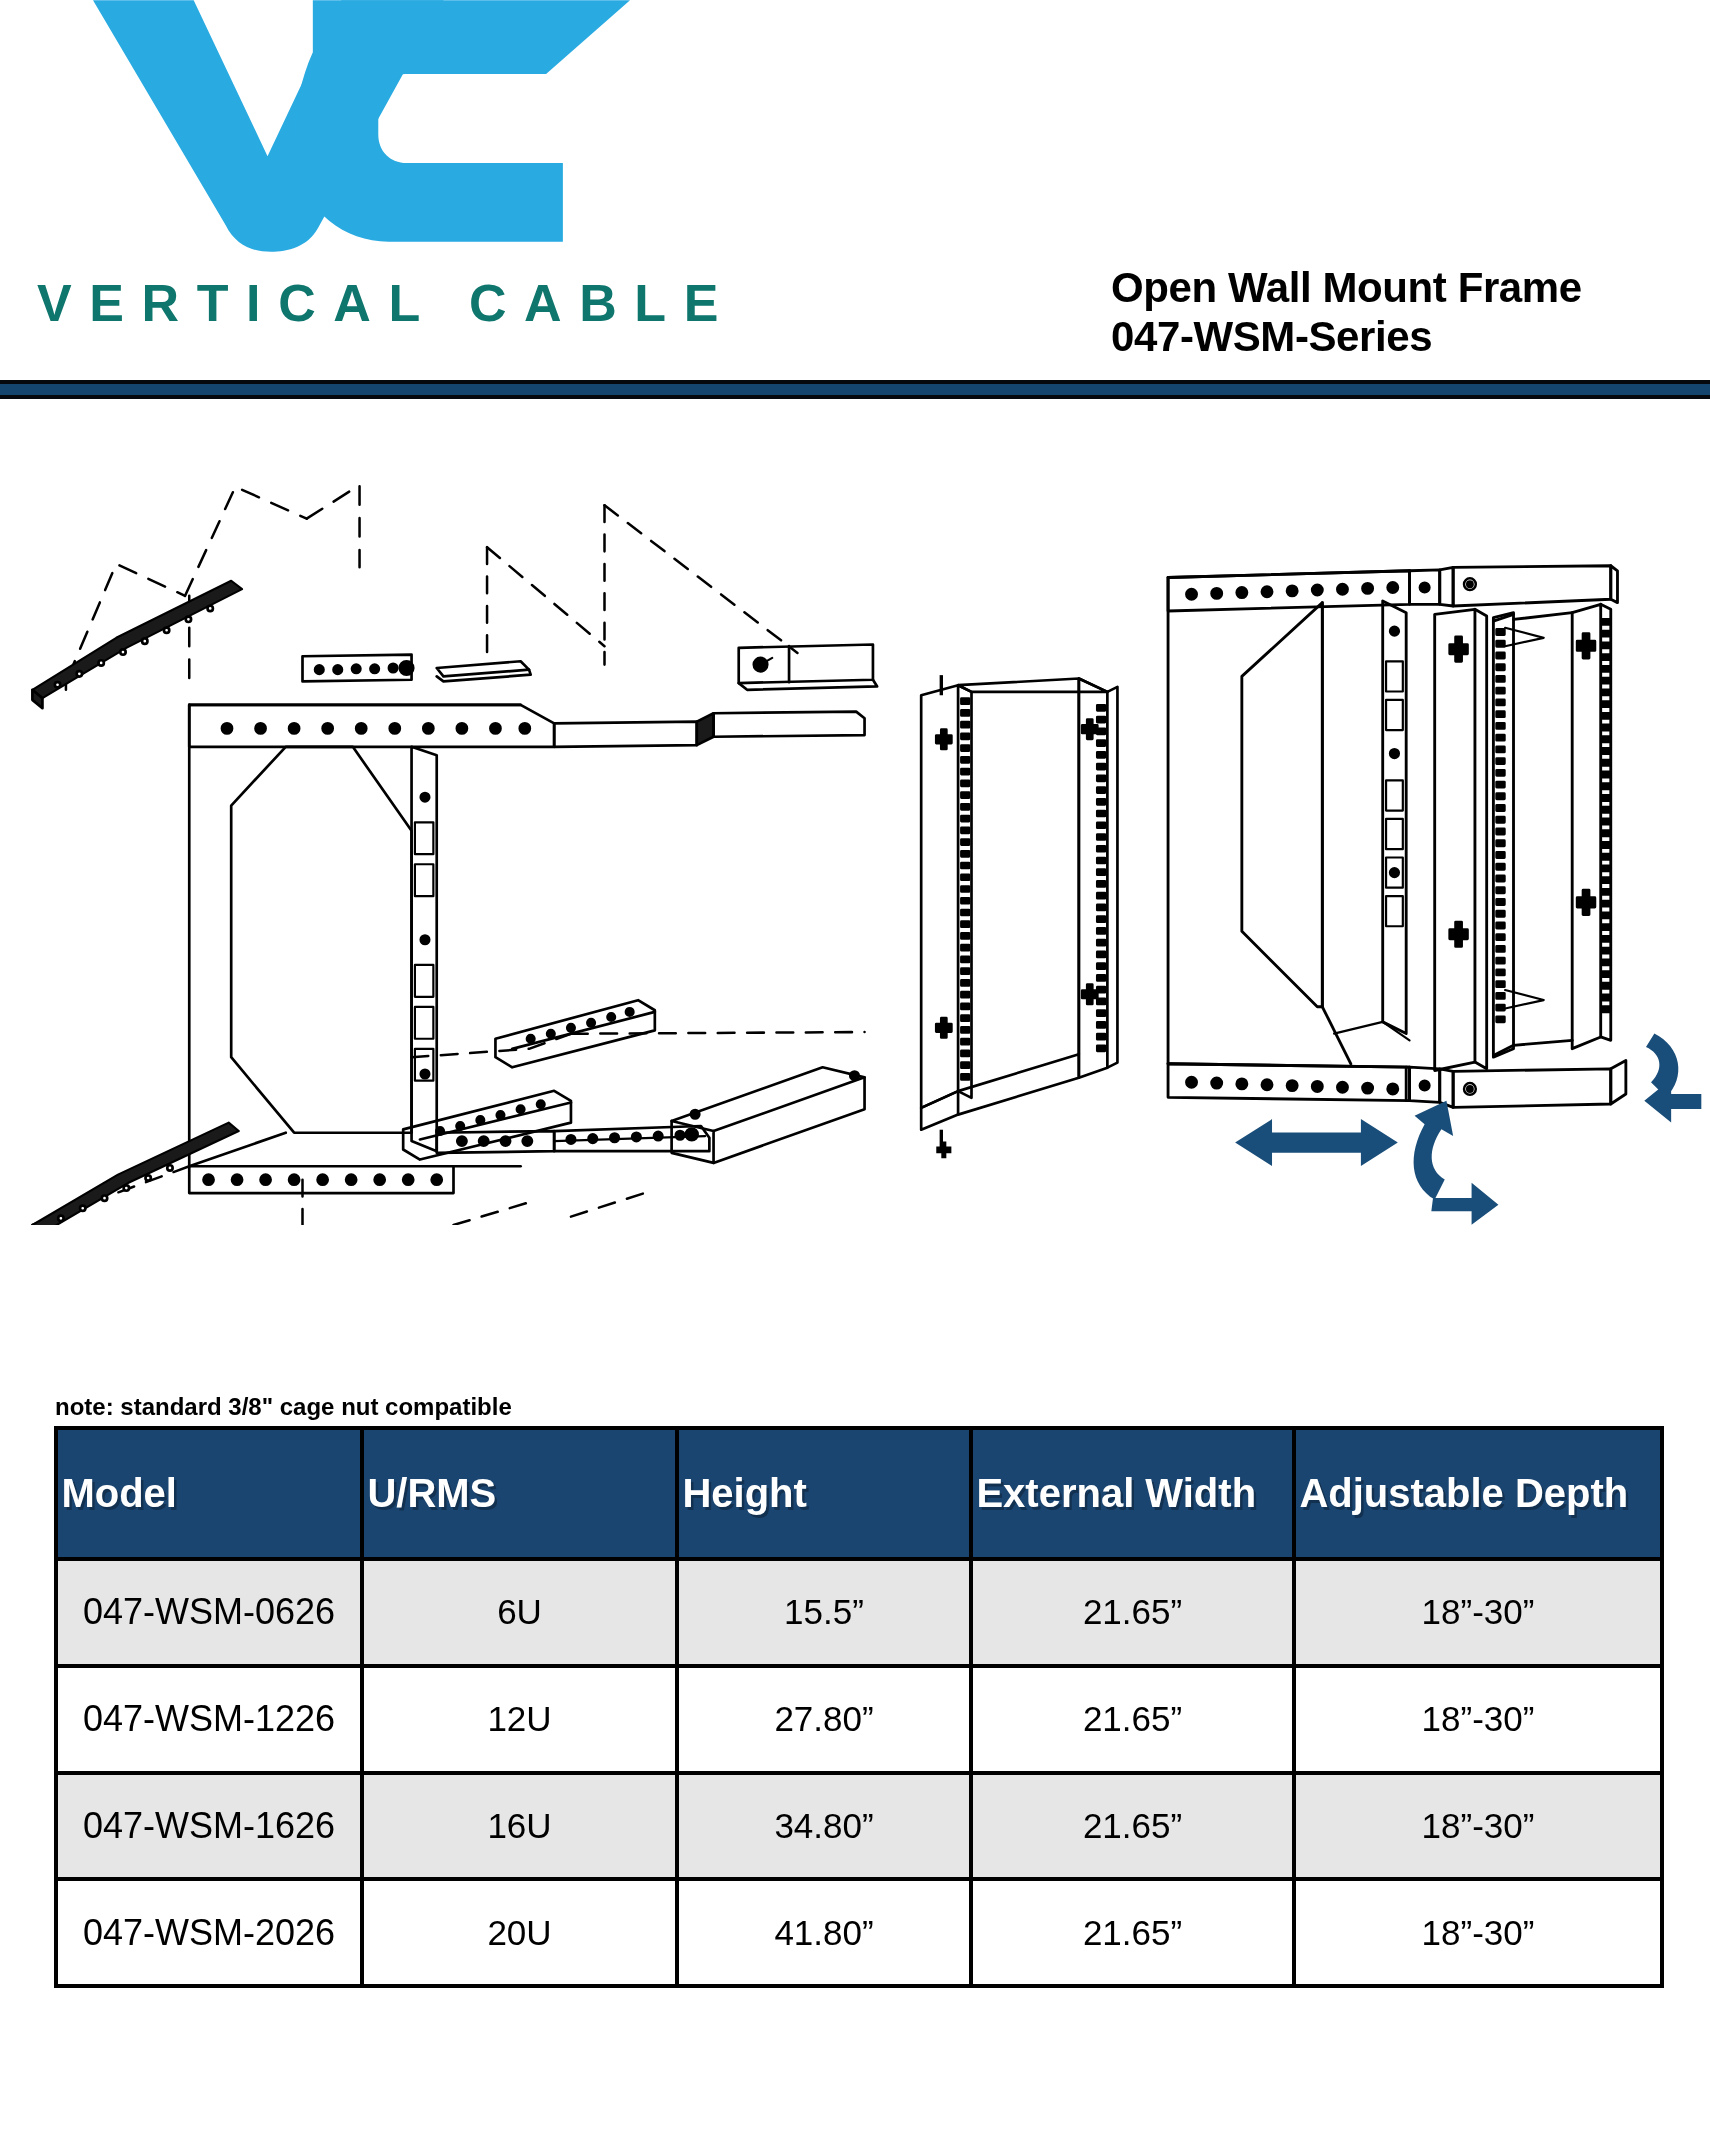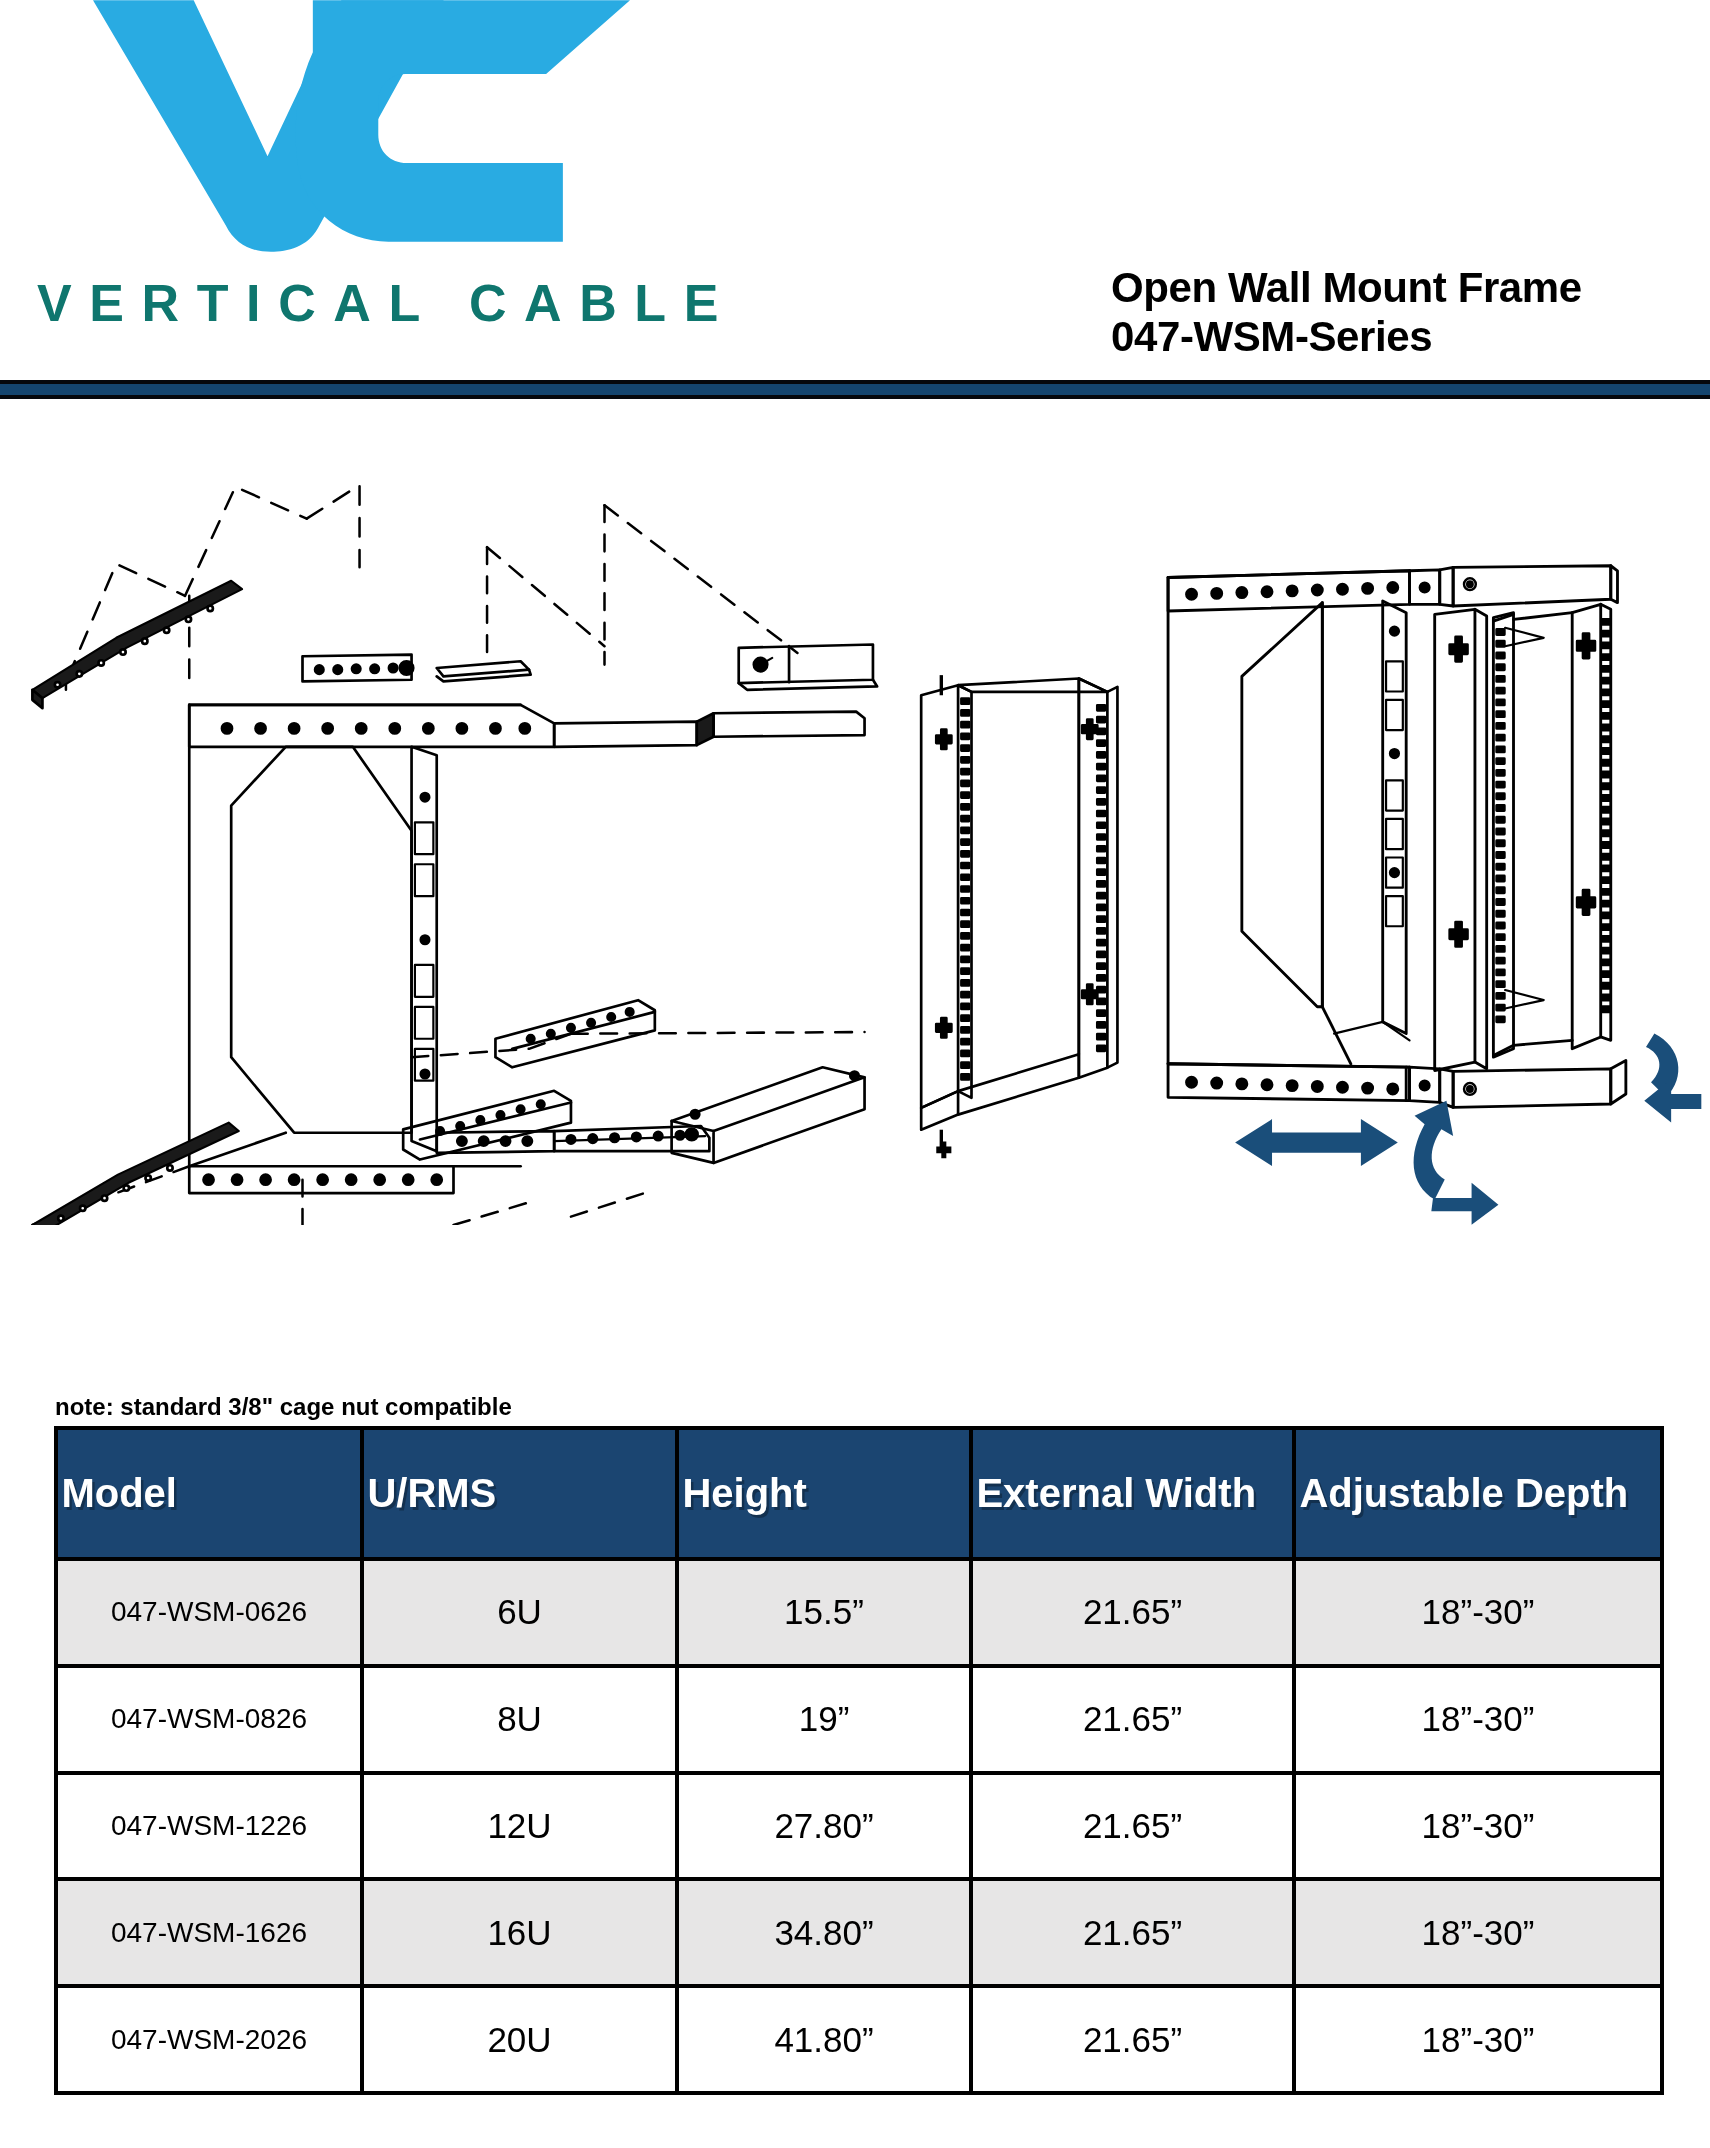--- a/index.html
+++ b/index.html
@@ -76,21 +76,21 @@
     height:96px;padding:3.4px;text-align:center;vertical-align:middle;
     border-right:4.2px solid #000;border-bottom:4.2px solid #000;
     color:#000;
   }
   #spec-table td:last-child{border-right:none;}
   #spec-table tbody tr:last-child td{border-bottom:none;}
 
   #spec-table tbody tr.alt td{background:#e7e6e6;}
   #spec-table tbody tr:not(.alt) td{background:#ffffff;}
 
-  .cell-model{font-size:28px;letter-spacing:0px;}
+  .cell-model{font-size:36px;letter-spacing:0px;}
   .cell-val{font-size:35px;}
 </style>
 </head>
 <body>
 
 <div id="header">
 
   <div id="logo-block">
     <svg id="logo-mark" viewBox="0 0 640 300">
 
@@ -605,27 +605,20 @@
   </thead>
   <tbody>
     <tr class="alt">
       <td class="cell-model">047-WSM-0626</td>
       <td class="cell-val">6U</td>
       <td class="cell-val">15.5”</td>
       <td class="cell-val">21.65”</td>
       <td class="cell-val">18”-30”</td>
     </tr>
     <tr>
-      <td class="cell-model">047-WSM-0826</td>
-      <td class="cell-val">8U</td>
-      <td class="cell-val">19”</td>
-      <td class="cell-val">21.65”</td>
-      <td class="cell-val">18”-30”</td>
-    </tr>
-    <tr>
       <td class="cell-model">047-WSM-1226</td>
       <td class="cell-val">12U</td>
       <td class="cell-val">27.80”</td>
       <td class="cell-val">21.65”</td>
       <td class="cell-val">18”-30”</td>
     </tr>
     <tr class="alt">
       <td class="cell-model">047-WSM-1626</td>
       <td class="cell-val">16U</td>
       <td class="cell-val">34.80”</td>

